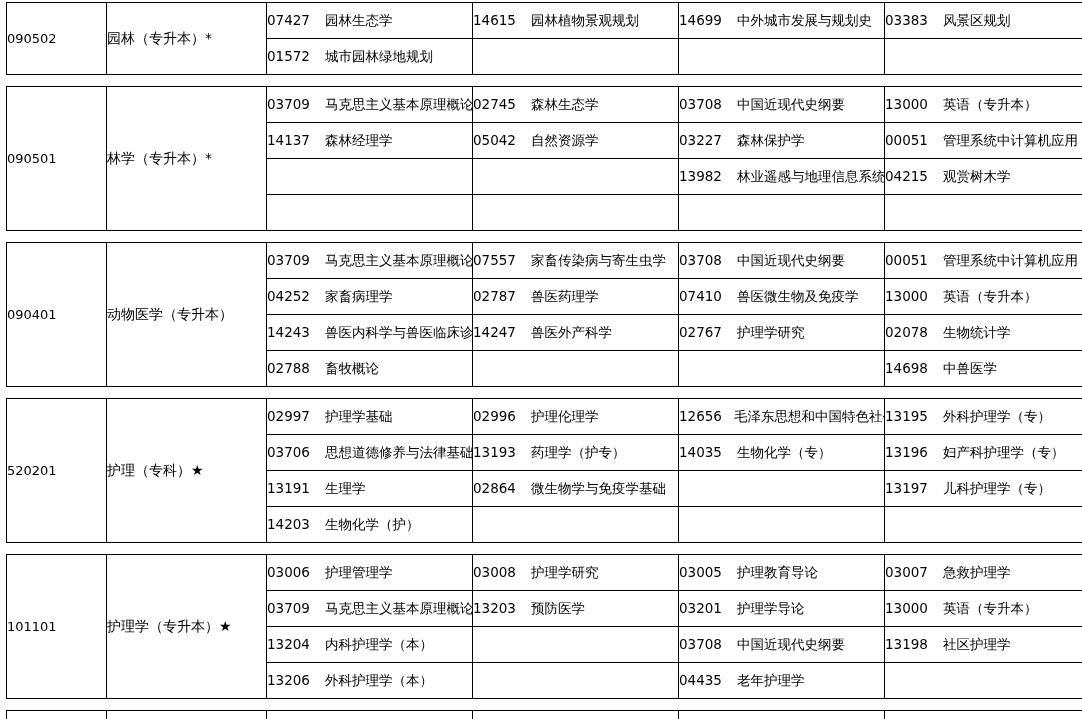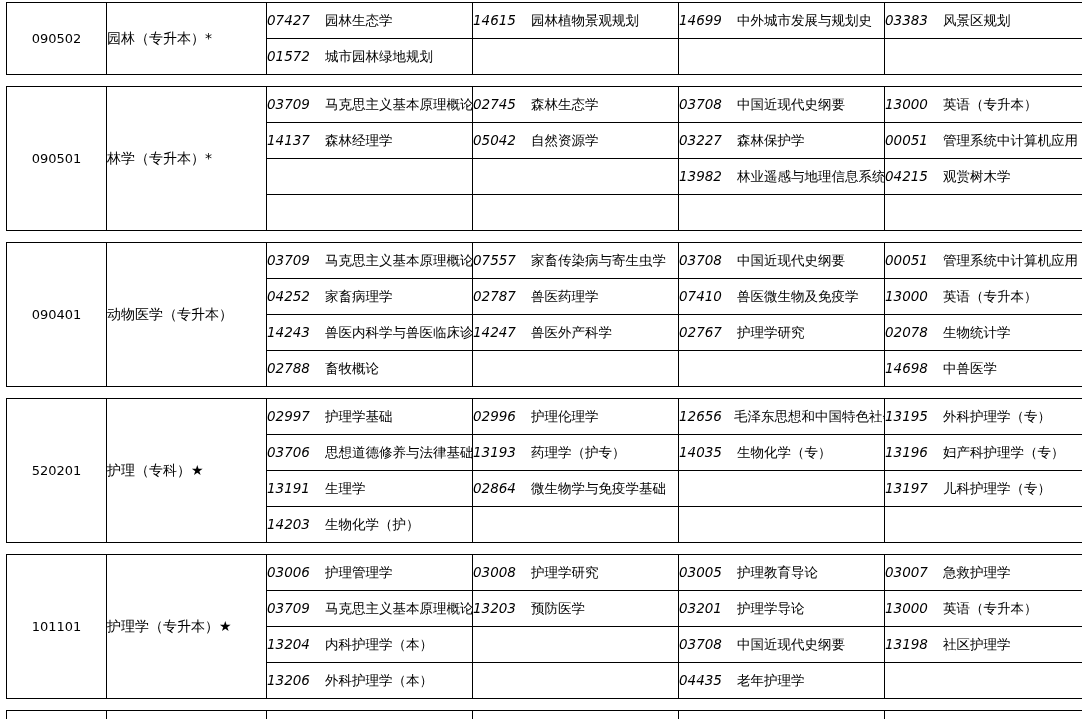--- a/index.html
+++ b/index.html
@@ -27,39 +27,37 @@
   }
   table.exam td {
     border: 1px solid #000;
     padding: 0;
     vertical-align: middle;
     height: 36px;
     box-sizing: border-box;
   }
   td.code {
     width: 100px;
-    text-align: center;
     font-size: 13px;
   }
   td.major {
     width: 160px;
     text-align: left;
     font-size: 14px;
   }
   td.course {
     width: 206px;
     padding-left: 6px;
     font-size: 13.5px;
     white-space: nowrap;
     overflow: hidden;
   }
   .cnum {
     display: inline-block;
     margin-right: 7px;
-    font-style: italic;
   }
   .cname {
     display: inline-block;
     margin-left: 8px;
   }
   .two-line {
     white-space: normal;
     line-height: 1.15;
     font-size: 12.5px;
     padding-right: 2px;

